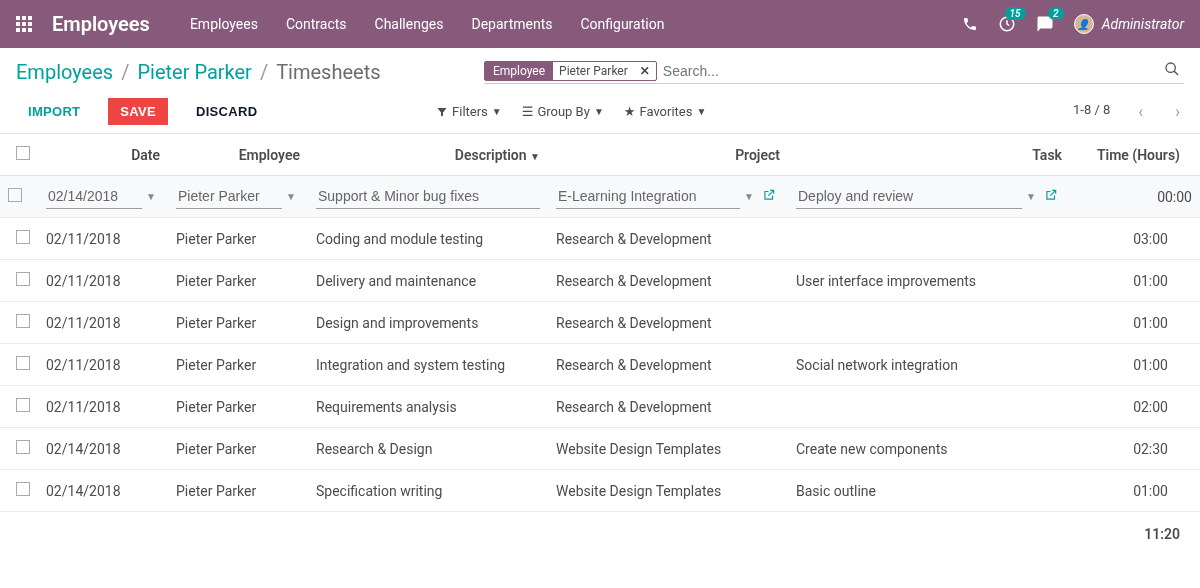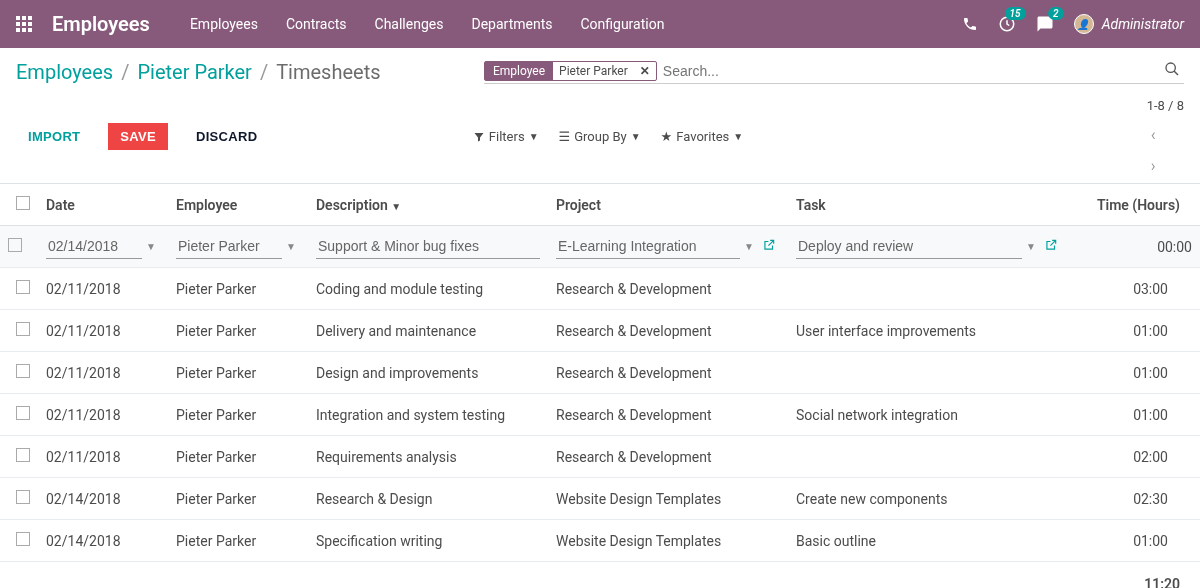--- a/index.html
+++ b/index.html
@@ -31,26 +31,26 @@
   .search-icon { color: #666; cursor: pointer; padding: 0 4px; }
 
   .cp-bottom { display: flex; align-items: center; margin-bottom: 8px; }
   .cp-buttons { display: flex; gap: 16px; align-items: flex-start; }
   .btn { padding: 6px 12px; font-size: 13px; font-weight: 600; cursor: pointer; border: none; background: transparent; letter-spacing: 0.3px; }
   .btn-import { color: #00a09d; }
   .btn-save { background: #ef4444; color: #fff; }
   .btn-discard { color: #0f172a; }
   .cp-filters { display: flex; gap: 20px; margin-left: auto; margin-right: auto; color: #4c4c4c; font-size: 13px; position: relative; left: -100px; }
   .filter-item { display: flex; align-items: center; gap: 4px; cursor: pointer; }
-  .pager { display: flex; gap: 12px; color: #4c4c4c; font-size: 13px; flex-direction: column; }
+  .pager { display: flex; gap: 24px; color: #4c4c4c; font-size: 13px; }
   .pager-arrow { color: #999; cursor: pointer; font-size: 16px; padding: 0 4px; }
 
   .table-wrap { border-top: 1px solid #dee2e6; }
   table { width: 100%; border-collapse: collapse; }
-  th { text-align: left; padding: 12px 8px; font-weight: 600; color: #4c4c4c; border-bottom: 1px solid #dee2e6; font-size: 14px; white-space: nowrap; }
+  th { text-align: right; padding: 12px 8px; font-weight: 600; color: #4c4c4c; border-bottom: 1px solid #dee2e6; font-size: 14px; white-space: nowrap; }
   th.col-check, td.col-check { width: 36px; padding-left: 16px; }
   th.sorted { cursor: pointer; }
   th.col-time { text-align: right; padding-right: 20px; }
   td { padding: 12px 8px; border-bottom: 1px solid #e9ecef; color: #4c4c4c; }
   tr.editable td { padding: 8px 8px; background: #f8f9fa; }
   tr.editable .cell-input { width: 100%; border: none; border-bottom: 1px solid #999; background: transparent; padding: 4px 2px; color: #666; font-size: 14px; outline: none; }
   .input-wrap { display: flex; align-items: center; position: relative; }
   .dropdown-caret { color: #888; cursor: pointer; padding: 0 4px; font-size: 10px; }
   .ext-link { color: #00a09d; cursor: pointer; padding: 0 4px; }
   td.col-time { text-align: right; padding-right: 32px; font-variant-numeric: tabular-nums; }

